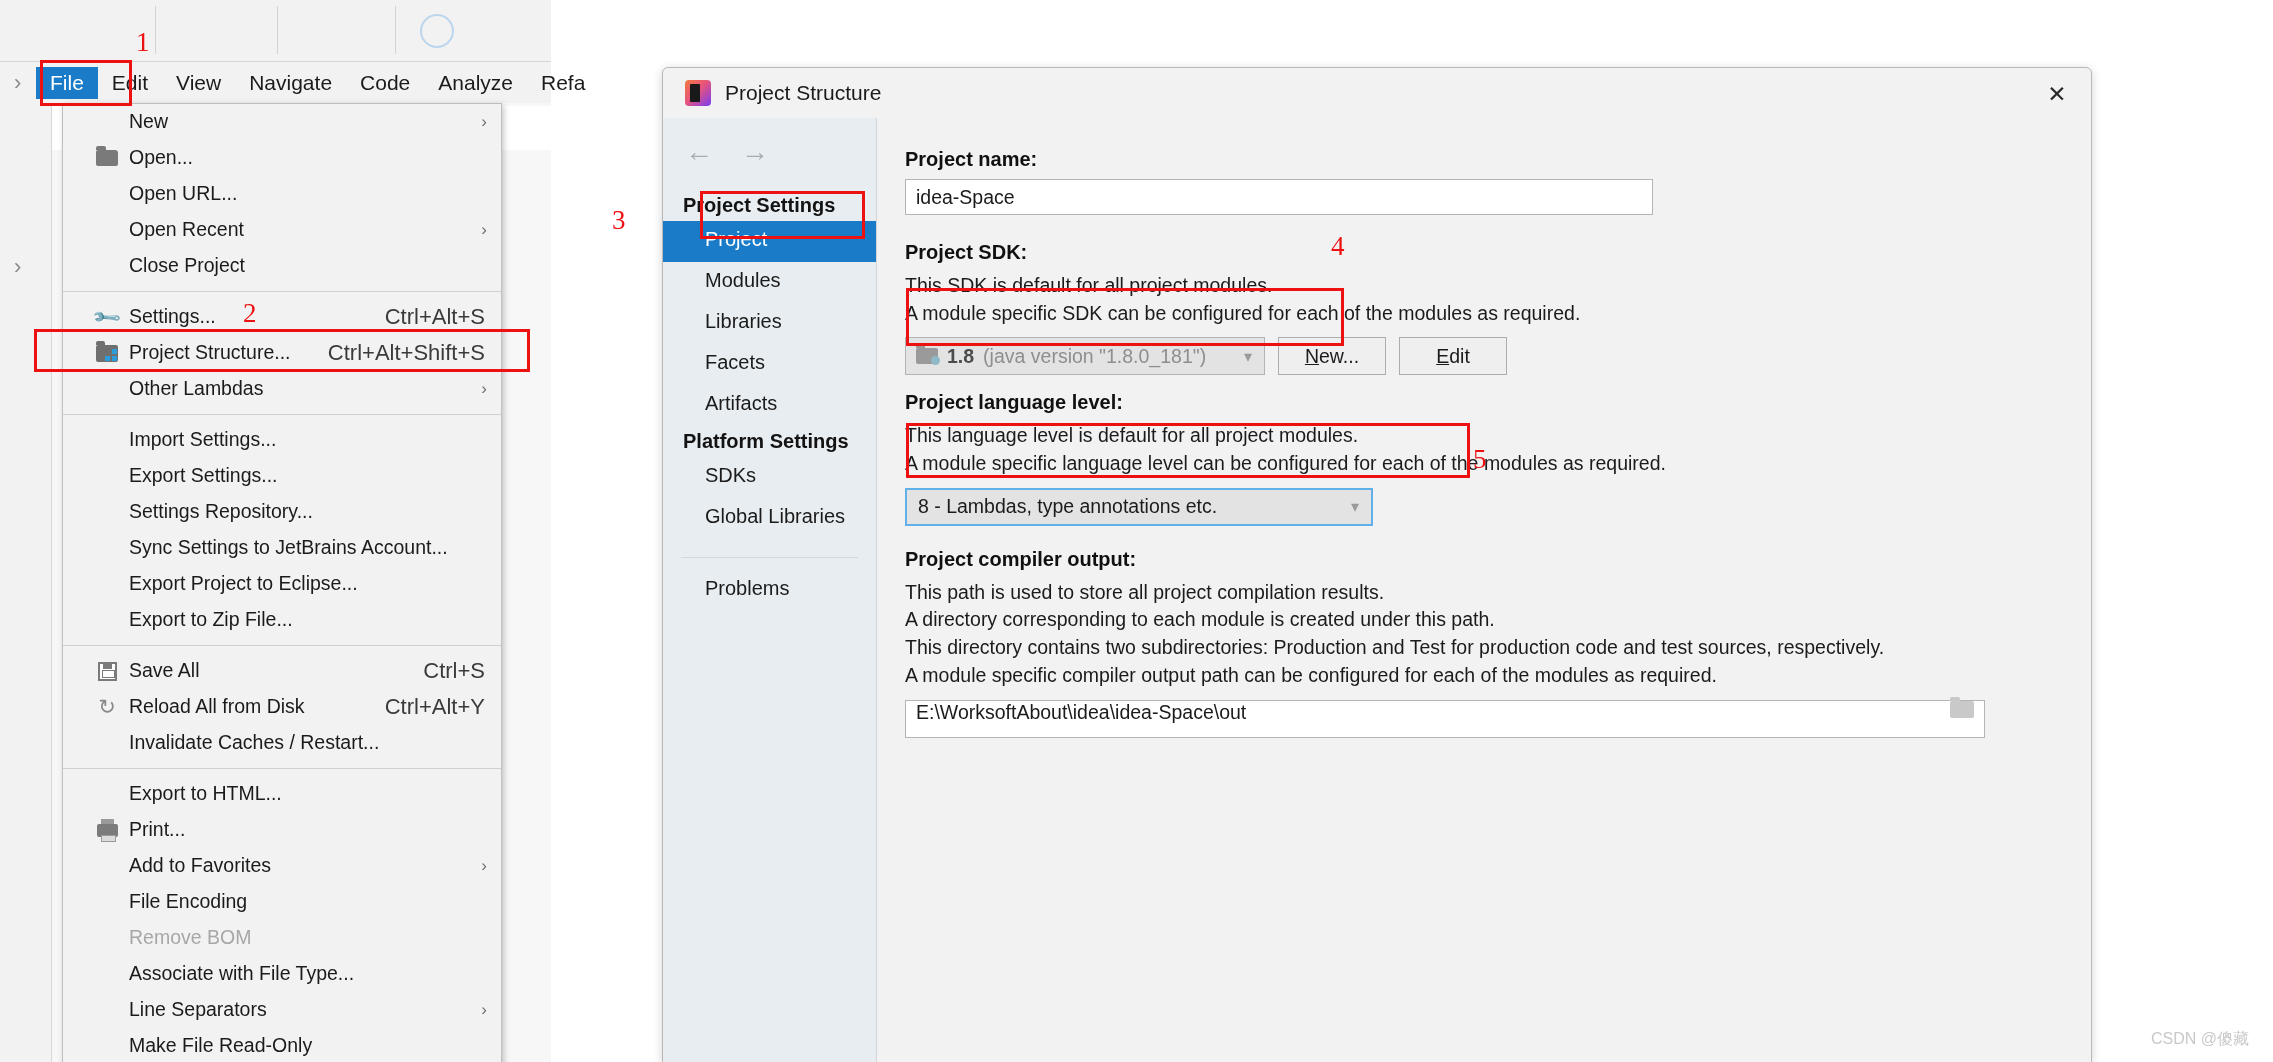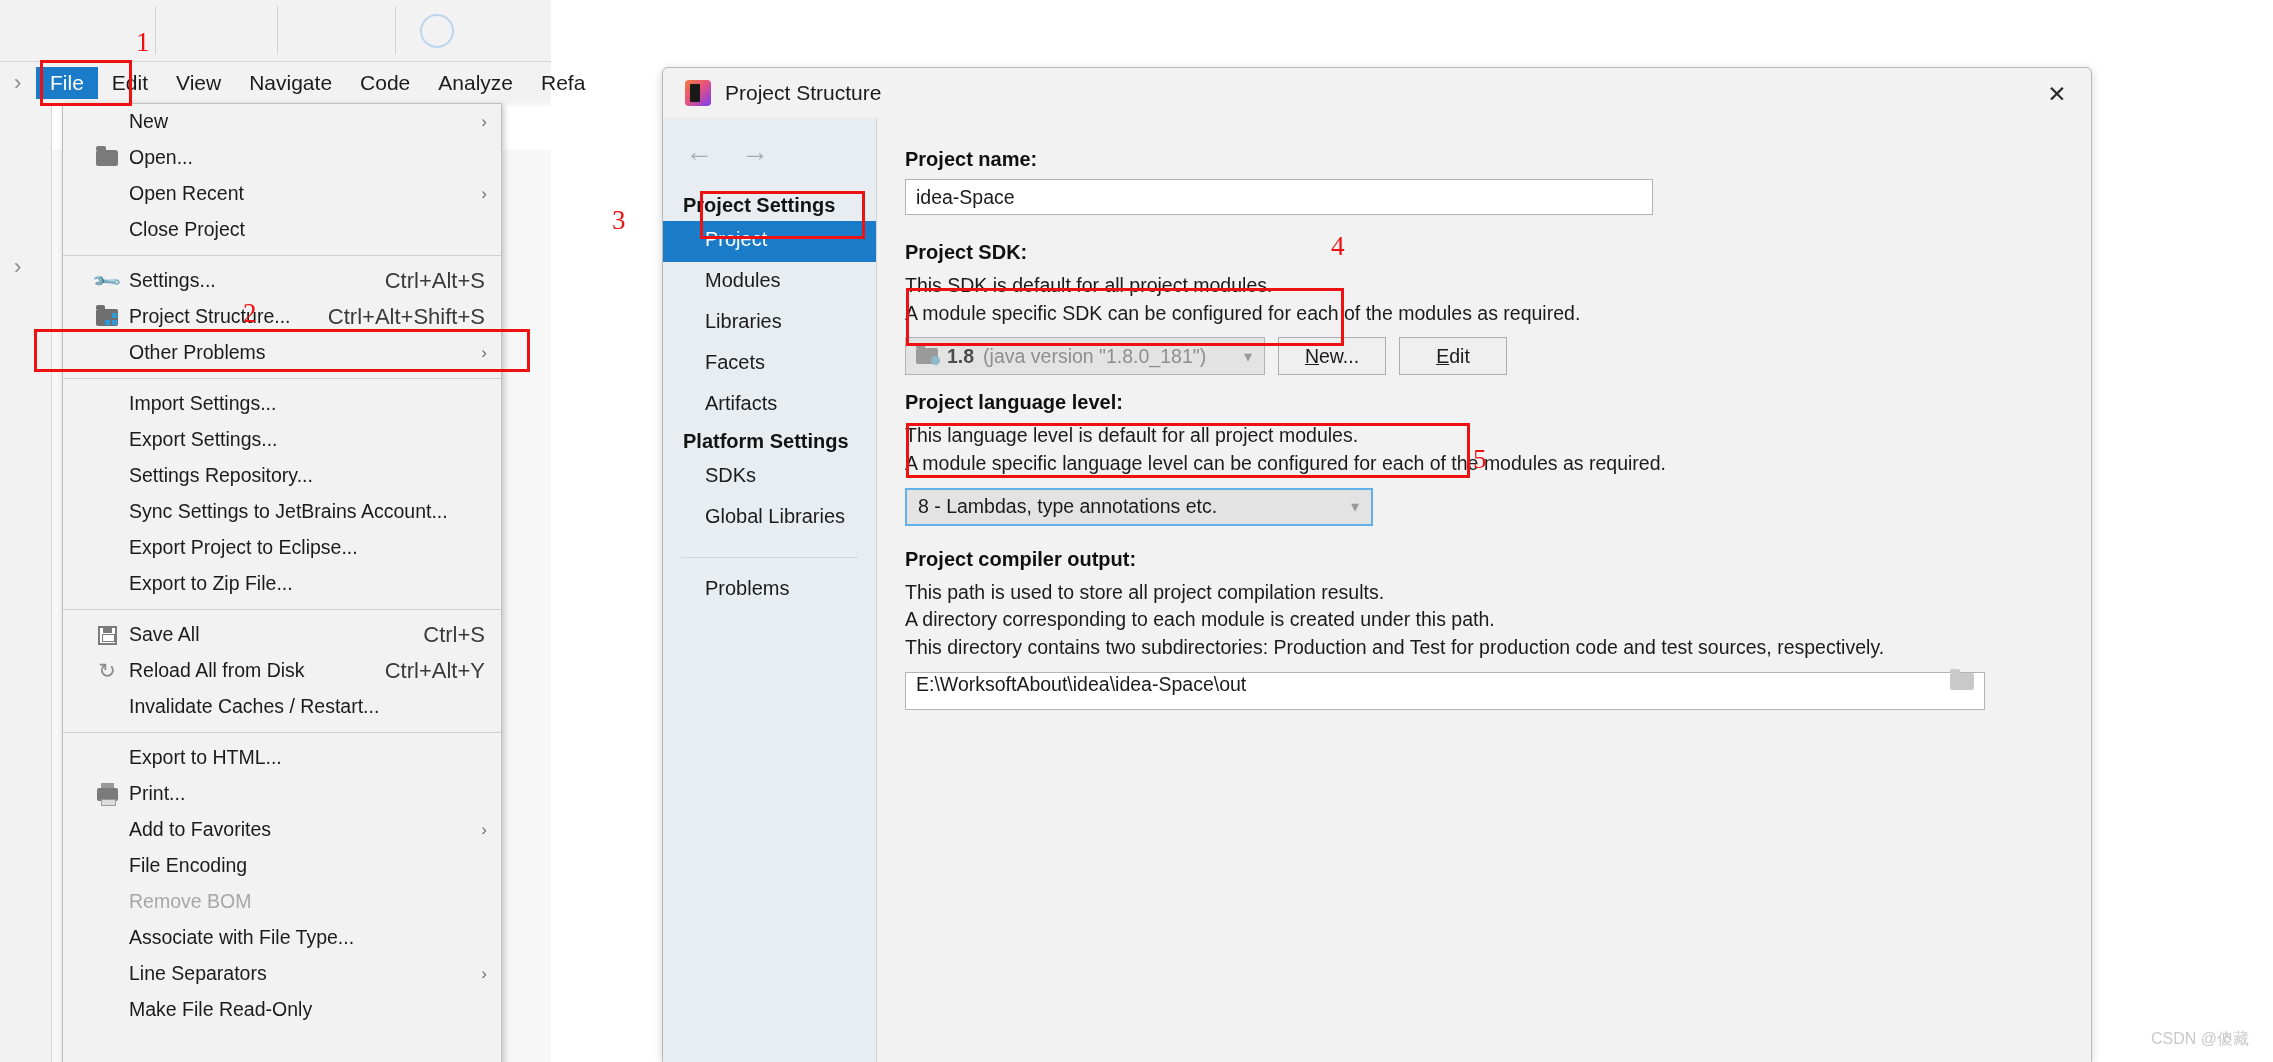--- a/index.html
+++ b/index.html
@@ -233,20 +233,23 @@
         <span class="mi-label">New</span>
         <span class="mi-arrow">›</span>
       </div>
       <div class="menu-item">
         <span class="mi-icon">
           <span class="ic-folder"></span>
         </span>
         <span class="mi-label">Open...</span>
       </div>
       <div class="menu-item">
+        <span class="mi-label">Open URL...</span>
+      </div>
+      <div class="menu-item">
         <span class="mi-label">Open Recent</span>
         <span class="mi-arrow">›</span>
       </div>
       <div class="menu-item">
         <span class="mi-label">Close Project</span>
       </div>
       <div class="menu-sep"></div>
       <div class="menu-item">
         <span class="mi-icon">
           <span class="ic-wrench">🔧</span>
@@ -255,21 +258,21 @@
         <span class="mi-accel">Ctrl+Alt+S</span>
       </div>
       <div class="menu-item">
         <span class="mi-icon">
           <span class="ic-structure"></span>
         </span>
         <span class="mi-label">Project Structure...</span>
         <span class="mi-accel">Ctrl+Alt+Shift+S</span>
       </div>
       <div class="menu-item">
-        <span class="mi-label">Other Problems</span>
+        <span class="mi-label">Other Lambdas</span>
         <span class="mi-arrow">›</span>
       </div>
       <div class="menu-sep"></div>
       <div class="menu-item">
         <span class="mi-label">Import Settings...</span>
       </div>
       <div class="menu-item">
         <span class="mi-label">Export Settings...</span>
       </div>
       <div class="menu-item">
@@ -391,20 +394,21 @@
         <div class="fld-desc">A module specific language level can be configured for each of the modules as required.</div>
         <div class="combo-lang">
           <span>8 - Lambdas, type annotations etc.</span>
           <span class="cb-caret">▾</span>
         </div>
 
         <div class="fld-label" style="margin-top:22px;">Project compiler output:</div>
         <div class="fld-desc">This path is used to store all project compilation results.</div>
         <div class="fld-desc">A directory corresponding to each module is created under this path.</div>
         <div class="fld-desc">This directory contains two subdirectories: Production and Test for production code and test sources, respectively.</div>
+        <div class="fld-desc">A module specific compiler output path can be configured for each of the modules as required.</div>
         <div class="path-input">
           <span>E:\WorksoftAbout\idea\idea-Space\out</span>
           <span class="path-folder"></span>
         </div>
       </div>
     </div>
   </div>
 
   <div class="anno-box" style="left:40px; top:60px; width:92px; height:46px;"></div>
   <div class="anno-num" style="left:136px; top:27px;">1</div>

